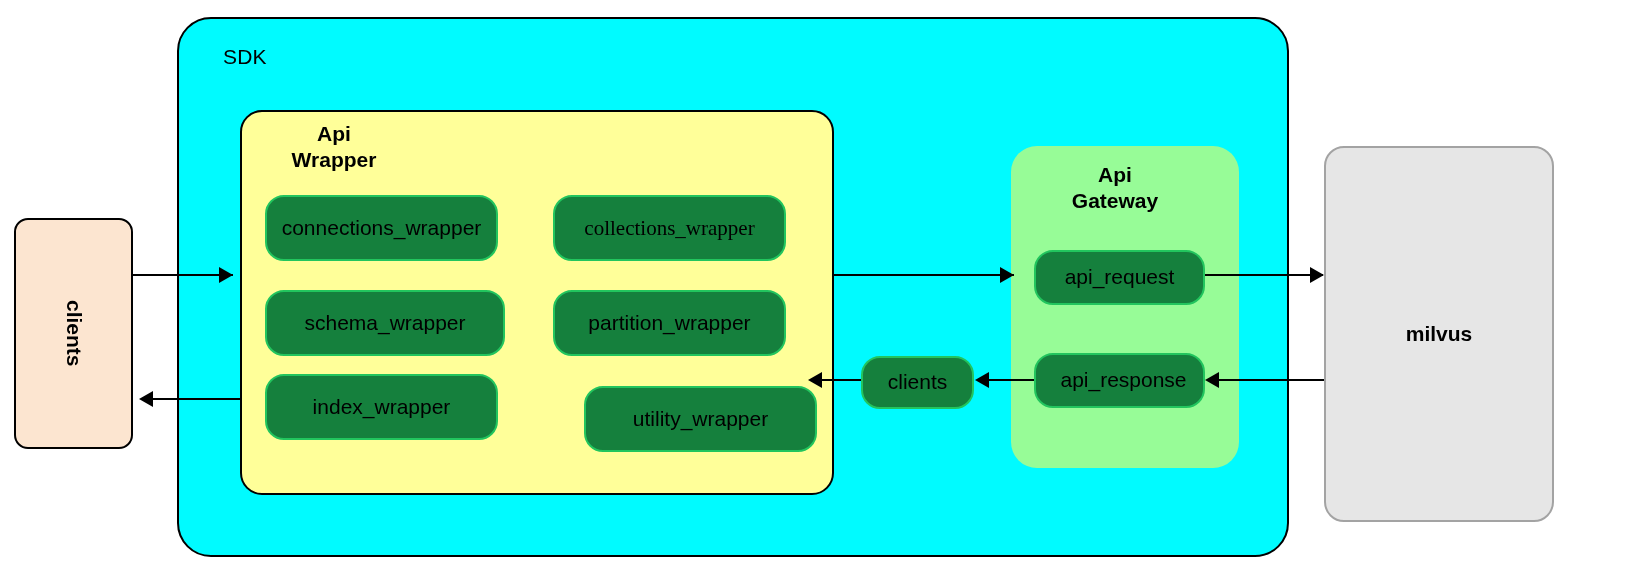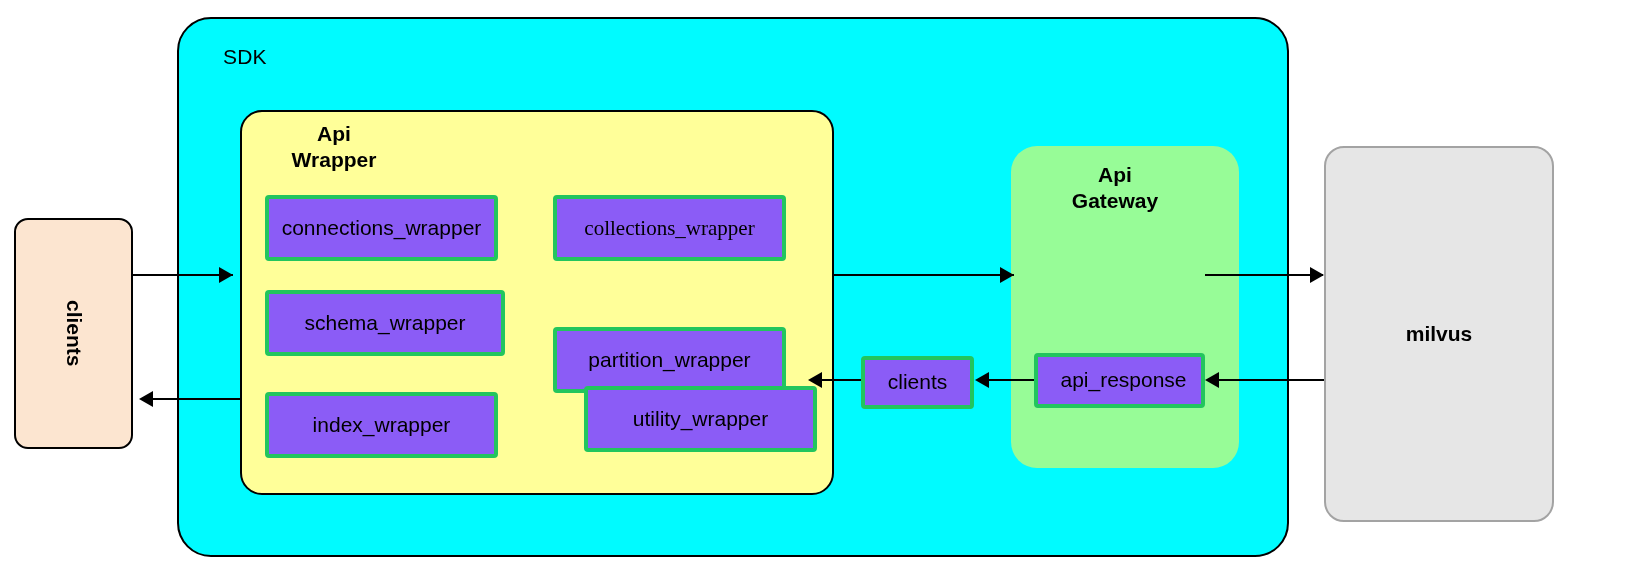--- a/index.html
+++ b/index.html
@@ -91,23 +91,23 @@
     top: 16px;
     width: 152px;
     font-size: 21px;
     font-weight: bold;
     text-align: center;
     line-height: 1.25;
   }
 
   
   .leaf {
-    background: #8b5cf6;
-    border: 4px solid #22c55e;
-    border-radius: 4px;
+    background: #15803d;
+    border: 2px solid #22c55e;
+    border-radius: 19px;
     font-size: 21px;
   }
 
   
   .clients-box {
     left: 14px;
     top: 218px;
     width: 119px;
     height: 231px;
     background: #fce5d0;
@@ -177,34 +177,37 @@
 
   <div class="node leaf" style="left:265px; top:195px; width:233px; height:66px;">
     <span>connections_wrapper</span>
   </div>
   <div class="node leaf" style="left:553px; top:195px; width:233px; height:66px;font-family:Liberation Serif, serif;">
     <span>collections_wrapper</span>
   </div>
   <div class="node leaf" style="left:265px; top:290px; width:240px; height:66px;">
     <span>schema_wrapper</span>
   </div>
-  <div class="node leaf" style="left:553px; top:290px; width:233px; height:66px;margin-top:37px;">
+  <div class="node leaf" style="left:553px; top:290px; width:233px; height:66px;">
     <span>partition_wrapper</span>
   </div>
-  <div class="node leaf" style="left:265px; top:392px; width:233px; height:66px;">
+  <div class="node leaf" style="left:265px; top:374px; width:233px; height:66px;">
     <span>index_wrapper</span>
   </div>
   <div class="node leaf" style="left:584px; top:386px; width:233px; height:66px;">
     <span>utility_wrapper</span>
   </div>
 
   <div class="node gateway-box">
     <span class="gateway-label"><span>Api</span><br><span>Gateway</span></span>
   </div>
 
+  <div class="node leaf" style="left:1034px; top:250px; width:171px; height:55px;">
+    <span>api_request</span>
+  </div>
   <div class="node leaf" style="left:1034px; top:353px; width:171px; height:55px;padding-left:8px;">
     <span>api_response</span>
   </div>
 
   <div class="node leaf checker-box">
     <span>clients</span>
   </div>
 
   <div class="node clients-box">
     <span class="vtext">clients</span>

